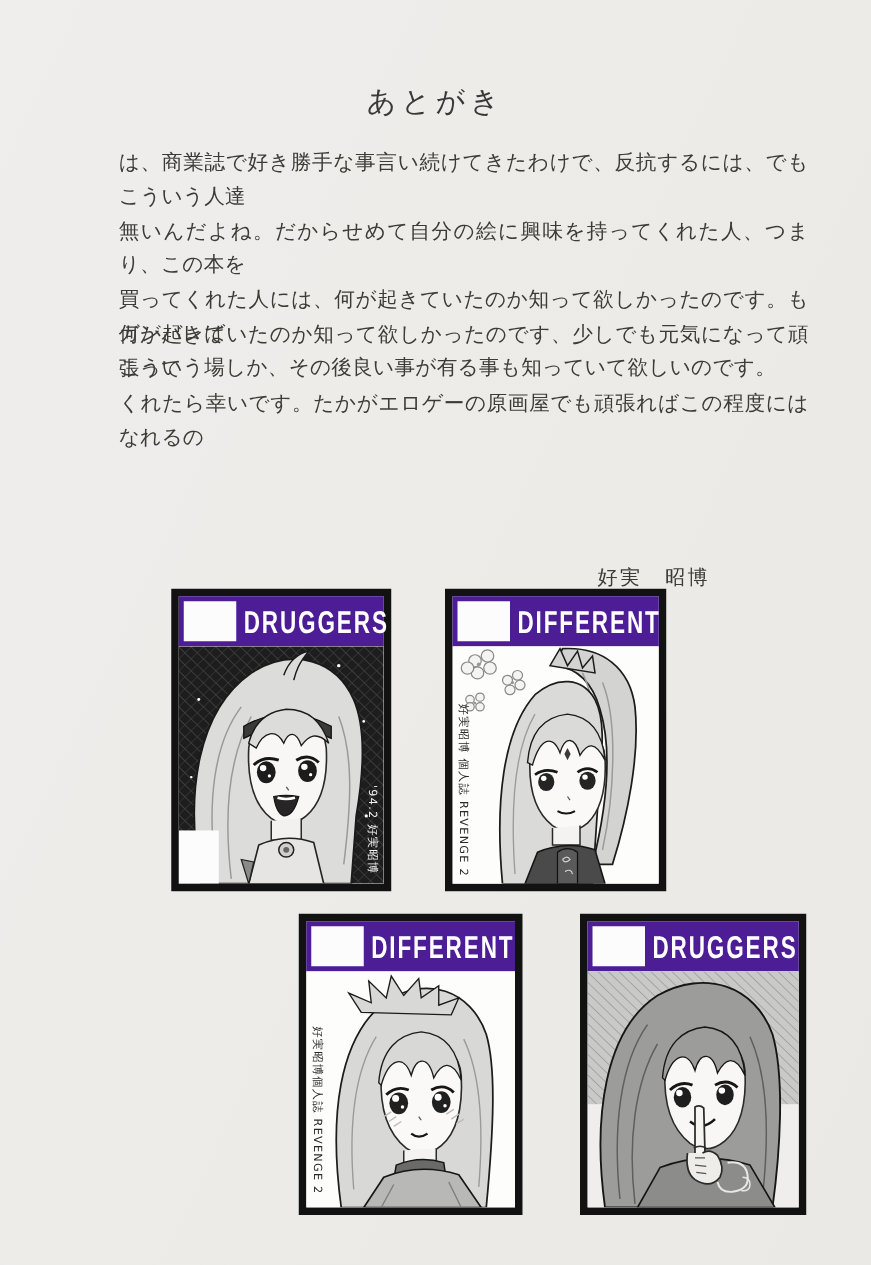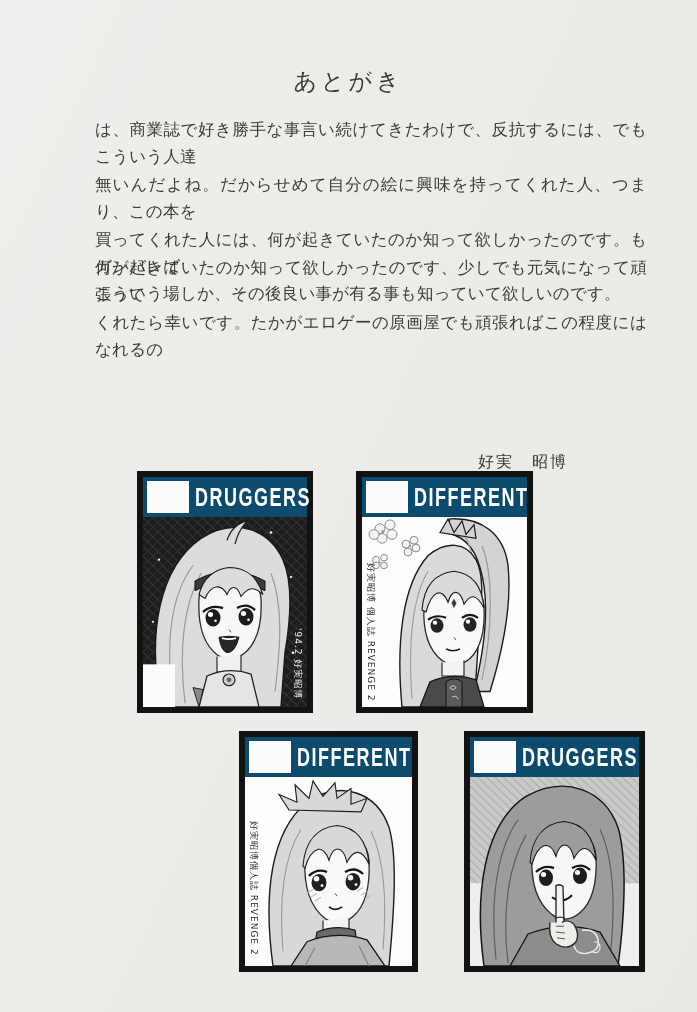--- a/index.html
+++ b/index.html
@@ -27,21 +27,21 @@
   }
   .panel{
     position:absolute;background:#fff;border:6px solid #121212;
     box-sizing:border-box;
   }
   .p1{left:137px;top:471px;width:176px;height:242px;}
   .p2{left:356px;top:471px;width:177px;height:242px;}
   .p3{left:239px;top:731px;width:179px;height:241px;}
   .p4{left:464px;top:731px;width:181px;height:241px;}
   .panel-header{
-    position:absolute;left:0;right:0;top:0;height:40px;background:#0c4a6e;
+    position:absolute;left:0;right:0;top:0;height:40px;background:#4c1d95;
   }
   .corner-square{
     position:absolute;left:4px;top:4px;width:42px;height:32px;background:#fcfcfc;
   }
   .panel-label{
     position:absolute;left:52px;right:2px;top:7px;text-align:center;
     color:#ffffff;font-family:"Liberation Sans",sans-serif;font-weight:bold;
     font-size:18px;letter-spacing:1.5px;transform:scaleY(1.4);
     transform-origin:center top;white-space:nowrap;
   }

